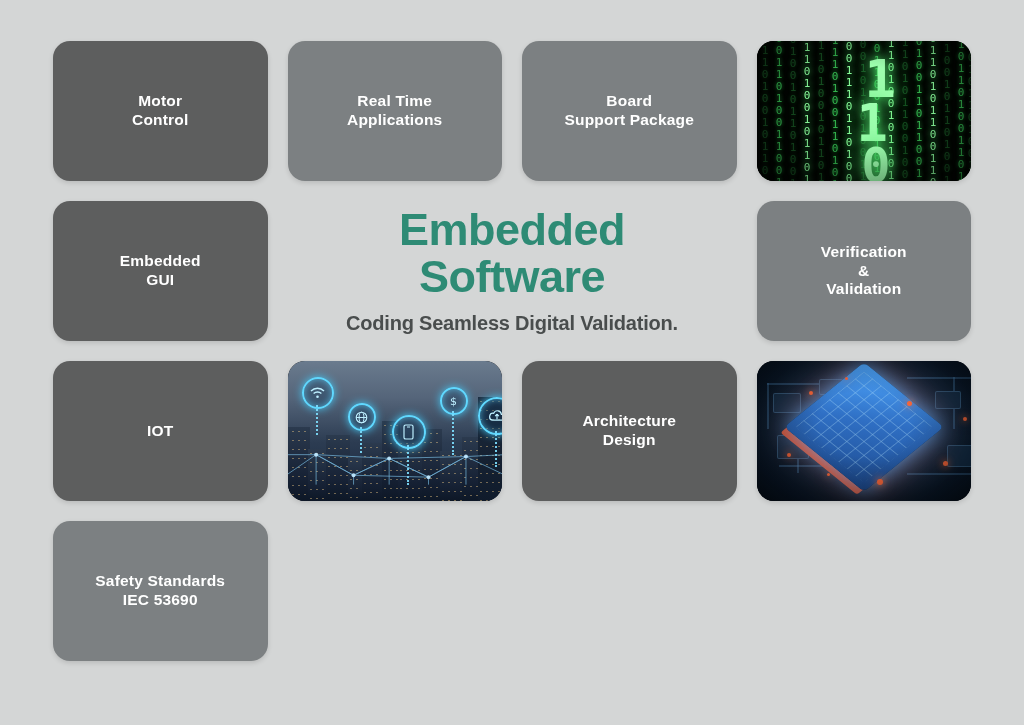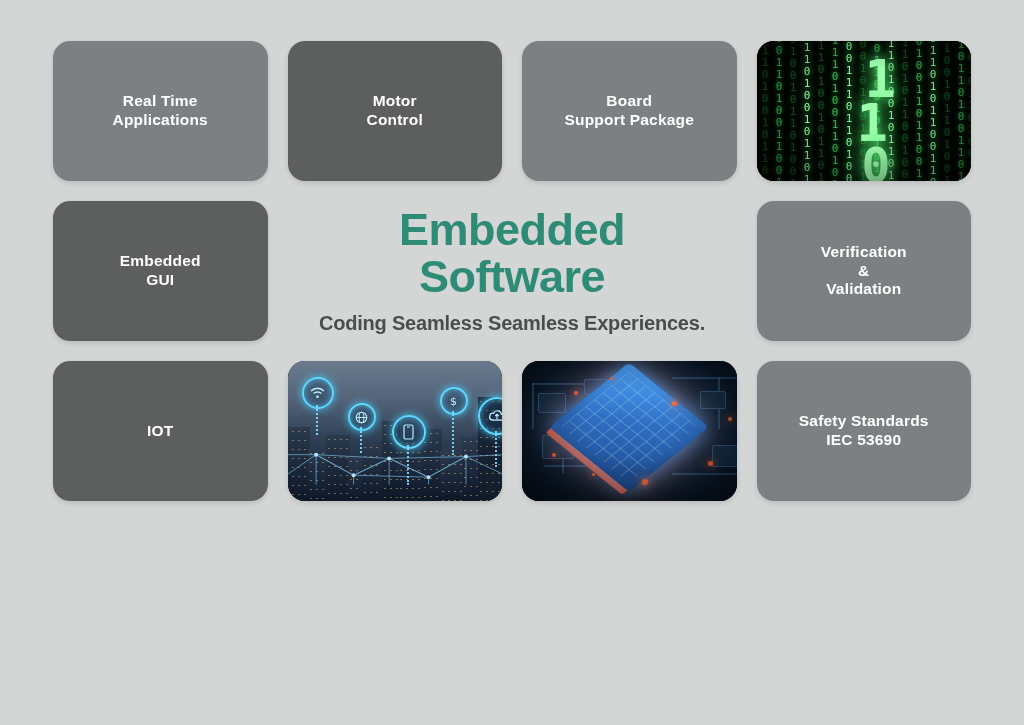--- a/index.html
+++ b/index.html
@@ -212,28 +212,28 @@
   .chip .vign {
     position: absolute; inset: 0;
     background: radial-gradient(ellipse at 50% 45%, rgba(0,0,0,0) 30%, rgba(0,0,0,0.6) 100%);
   }
 </style>
 </head>
 <body>
 
 <div class="board">
 
+  <div class="tile tile-dark">
+    <div class="tile-label">Motor
+Control</div>
+  </div>
+
   <div class="tile tile-light">
     <div class="tile-label">Real Time
 Applications</div>
-  </div>
-
-  <div class="tile tile-dark">
-    <div class="tile-label">Motor
-Control</div>
   </div>
 
   <div class="tile tile-light">
     <div class="tile-label">Board
 Support Package</div>
   </div>
 
 
   <div class="tile img-tile">
     <div class="matrix">
@@ -256,21 +256,21 @@
       <div class="big" style="left:108px; top:8px;  font-size:52px;">1</div>
       <div class="big" style="left:100px; top:52px; font-size:52px;">1</div>
       <div class="big" style="left:105px; top:96px; font-size:48px;">0</div>
       <div class="vign"></div>
     </div>
   </div>
 
   <div class="tile hero">
     <h1 class="hero-title">Embedded
 Software</h1>
-    <p class="hero-subtitle">Coding Seamless Seamless Experiences.</p>
+    <p class="hero-subtitle">Coding Seamless Digital Validation.</p>
   </div>
 
   <div class="tile tile-dark">
     <div class="tile-label">Embedded
 GUI</div>
   </div>
 
   <div class="tile tile-light">
     <div class="tile-label">Verification
 &amp;
@@ -349,20 +349,24 @@
           <circle cx="30" cy="100" r="2.1"></circle>
             <circle cx="70" cy="122" r="2.1"></circle>
           <circle cx="108" cy="104" r="2.1"></circle>
             <circle cx="150" cy="124" r="2.1"></circle>
           <circle cx="190" cy="102" r="2.1"></circle>
         </g>
       </svg>
     </div>
   </div>
 
+  <div class="tile tile-dark">
+    <div class="tile-label">Architecture
+Design</div>
+  </div>
 
   <div class="tile img-tile">
     <div class="chip">
       <div class="trace" style="left:10px;  top:22px;  width:60px; height:2px;"></div>
       <div class="trace" style="left:10px;  top:22px;  width:2px;  height:46px;"></div>
       <div class="trace" style="left:150px; top:16px;  width:70px; height:2px;"></div>
       <div class="trace" style="left:196px; top:16px;  width:2px;  height:52px;"></div>
       <div class="trace" style="left:22px;  top:104px; width:66px; height:2px;"></div>
       <div class="trace" style="left:150px; top:112px; width:80px; height:2px;"></div>
       <div class="trace" style="left:40px;  top:58px;  width:2px;  height:54px;"></div>

